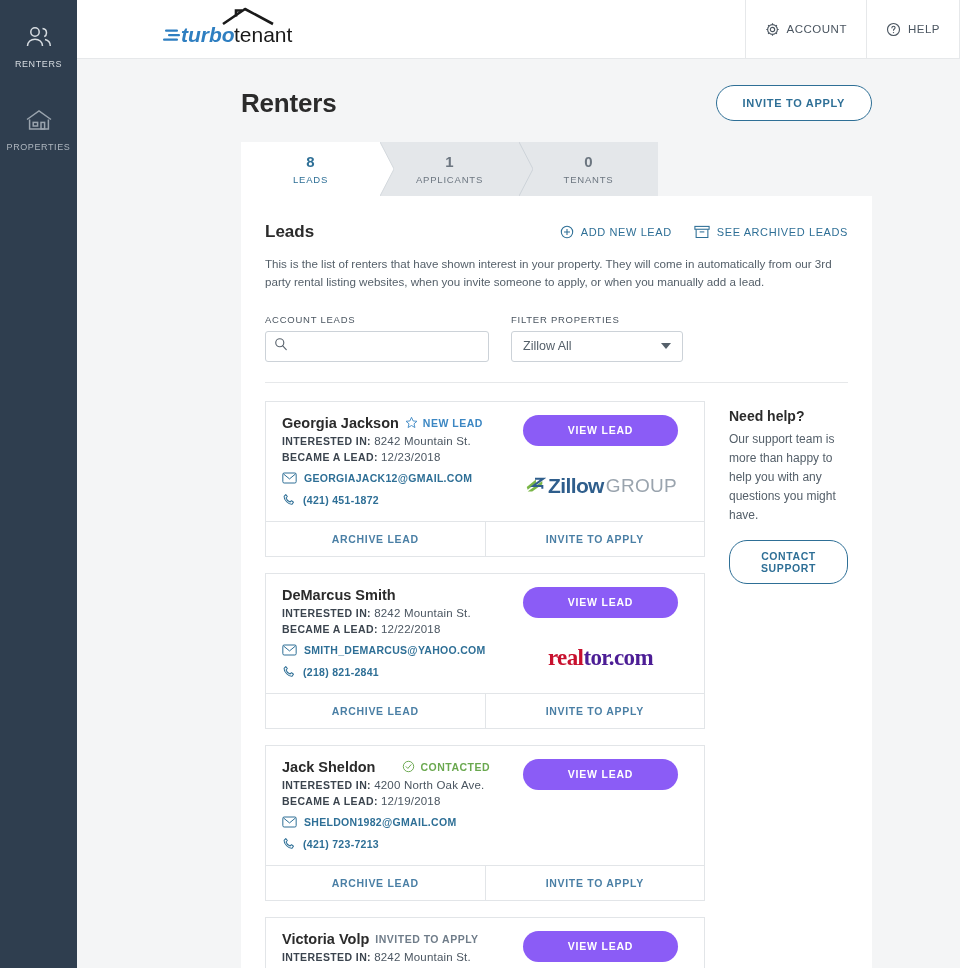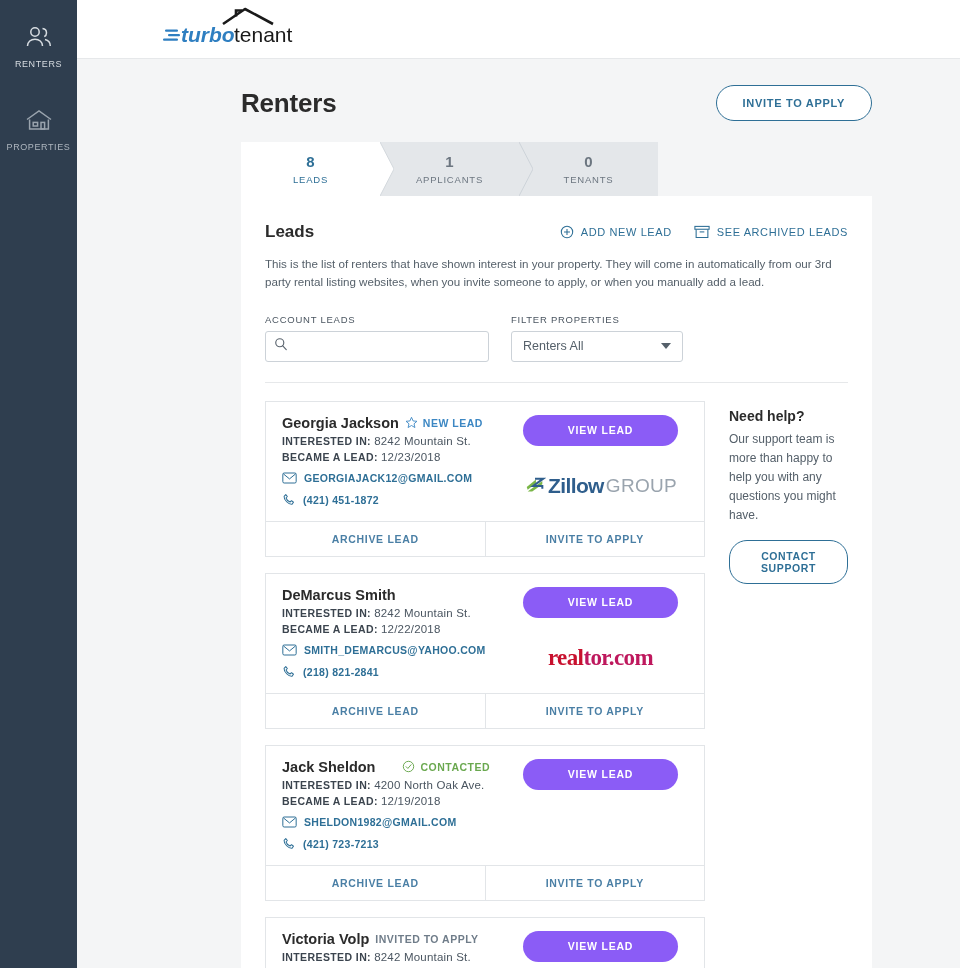--- a/index.html
+++ b/index.html
@@ -212,21 +212,21 @@
     border: 1.4px solid #2e6f96; border-radius: 18px;
     background: #fff; color: #2e6f96;
     font-size: 10.5px; font-weight: bold; letter-spacing: .6px;
     padding: 9px 17px; cursor: pointer; font-family: inherit;
   }
 
   
   .logo-zillow { display: flex; align-items: center; }
   .logo-realtor { font-family: "Liberation Serif", serif; font-size: 23px; font-weight: bold; letter-spacing: -.6px; }
   .logo-realtor .r { color: #c8102e; }
-  .logo-realtor .k { color: #be185d; }
+  .logo-realtor .k { color: #4c1d95; }
 </style>
 </head>
 <body>
 
 <div class="app">
 
   <nav class="sidebar">
     <div class="side-item active">
       <span class="side-icon">
         <svg width="30" height="24" viewBox="0 0 30 24" fill="none" stroke="#d7dce1" stroke-width="1.5">
@@ -260,20 +260,42 @@
           <path d="M75 9.5 L75 3.5 L81 3.5" fill="none" stroke="#1a1a1a" stroke-width="2.6"></path>
           <g fill="#2f7fc1">
             <rect x="4" y="22.5" width="13" height="2.3" rx="1.1"></rect>
             <rect x="7" y="27" width="12" height="2.3" rx="1.1"></rect>
             <rect x="2" y="31.5" width="15" height="2.3" rx="1.1"></rect>
           </g>
           <text x="20" y="35" font-family="Liberation Sans, sans-serif" font-size="21" font-weight="bold" font-style="italic" fill="#2f7fc1"><tspan>turbo</tspan></text>
           <text x="73" y="35" font-family="Liberation Sans, sans-serif" font-size="21" font-weight="500" fill="#1a1a1a">tenant</text>
         </svg>
       </div>
+      <div class="topbar-right">
+        <div class="topbar-btn">
+          <span>
+            <svg width="15" height="15" viewBox="0 0 16 16" fill="none" stroke="#4a5560" stroke-width="1.2">
+              <circle cx="8" cy="8" r="2.3"></circle>
+              <path d="M8 1.4v1.6M8 13v1.6M1.4 8h1.6M13 8h1.6M3.3 3.3l1.2 1.2M11.5 11.5l1.2 1.2M12.7 3.3l-1.2 1.2M4.5 11.5l-1.2 1.2"></path>
+              <circle cx="8" cy="8" r="5.2"></circle>
+            </svg>
+          </span>
+          <span>ACCOUNT</span>
+        </div>
+        <div class="topbar-btn">
+          <span>
+            <svg width="15" height="15" viewBox="0 0 16 16" fill="none" stroke="#4a5560" stroke-width="1.2">
+              <circle cx="8" cy="8" r="6.4"></circle>
+              <path d="M6.3 6.2c0-1 .8-1.7 1.7-1.7s1.7.7 1.7 1.6c0 1.3-1.7 1.4-1.7 2.7" stroke-linecap="round"></path>
+              <circle cx="8" cy="11.3" r=".75" fill="#4a5560" stroke="none"></circle>
+            </svg>
+          </span>
+          <span>HELP</span>
+        </div>
+      </div>
     </header>
 
     <div class="content">
 
       <div class="page-head">
         <h1 class="page-title">Renters</h1>
         <button class="invite-top">INVITE TO APPLY</button>
       </div>
 
       <div class="stages">
@@ -339,21 +361,21 @@
                   <circle cx="6.6" cy="6.6" r="4.6"></circle>
                     <path d="M10 10.2 14 14.4" stroke-linecap="round"></path>
                 </svg>
               </span>
               <input type="text" value="" placeholder="" style="">
             </div>
           </div>
           <div>
             <label class="field-label">FILTER PROPERTIES</label>
             <div class="select-box">
-              <span class="select-val">Renters All</span>
+              <span class="select-val">Zillow All</span>
               <span class="caret"></span>
             </div>
           </div>
         </div>
 
         <div class="divider"></div>
 
         <div class="body-cols">
 
           <div class="lead-col">

